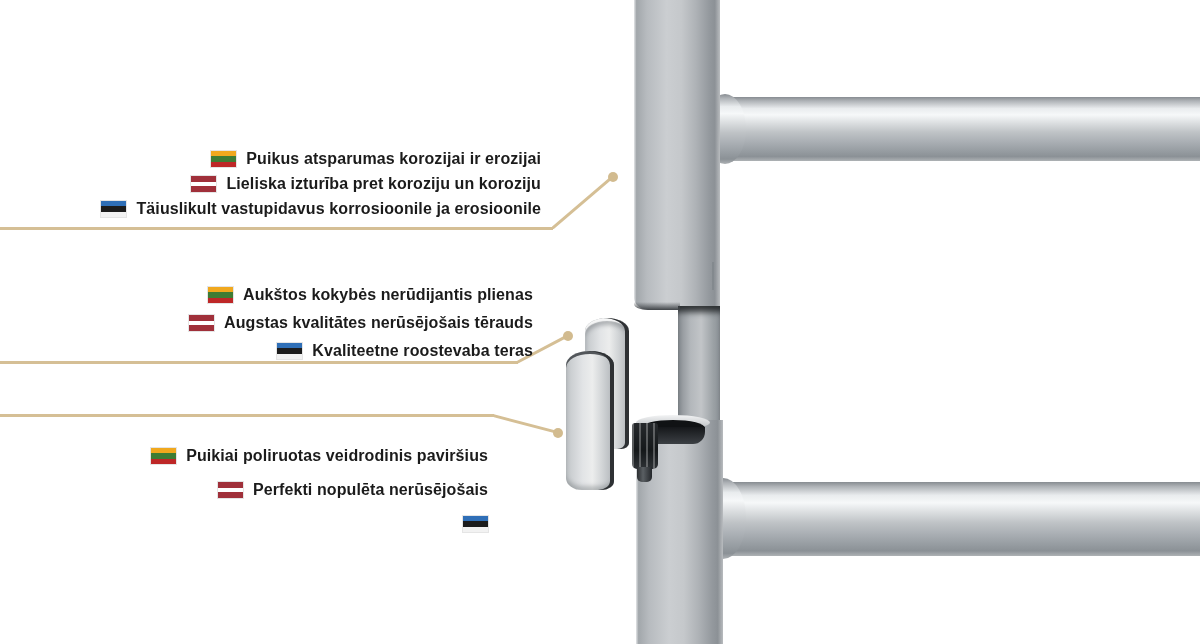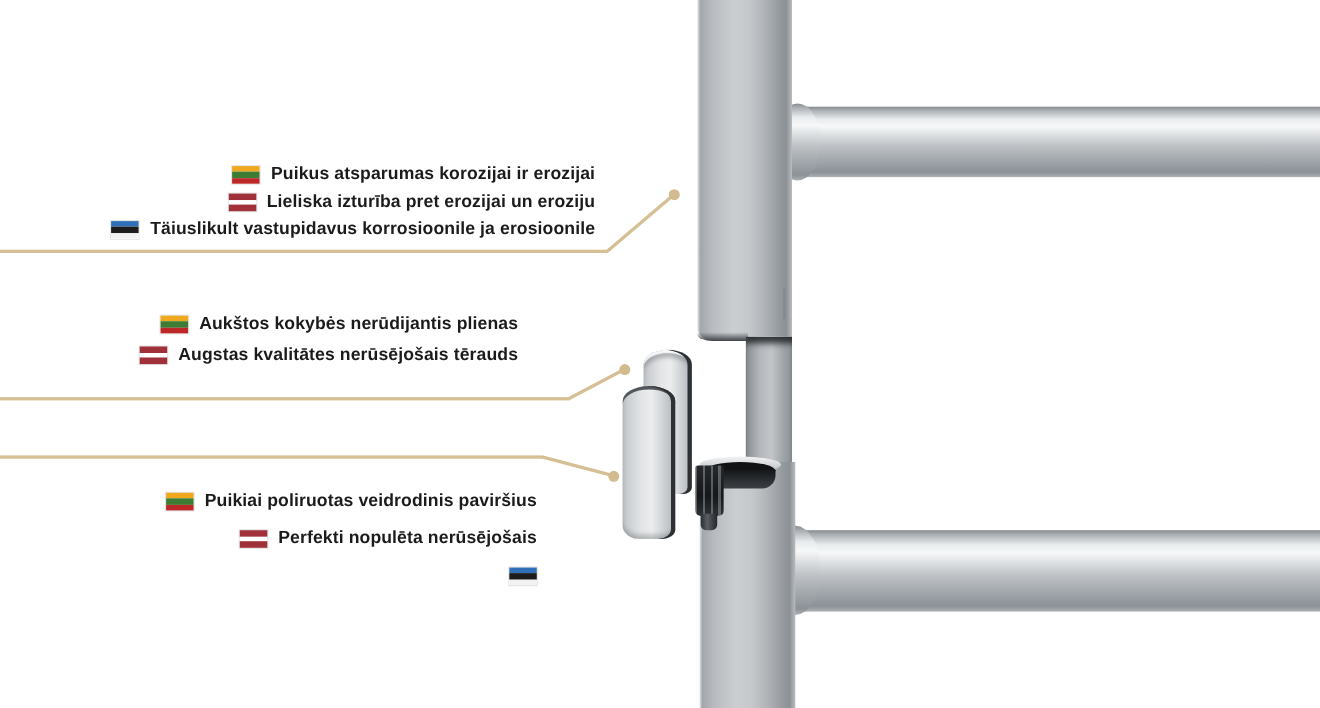--- a/index.html
+++ b/index.html
@@ -72,21 +72,21 @@
   .l2h { left:-4px; top:361px; width:522px; }
   .l2d { left:517px; top:361px; width:58px; transform:rotate(-27.9deg); }
   .l2dot { left:563px; top:331px; }
   .l3h { left:-4px; top:414px; width:498px; }
   .l3d { left:493px; top:414px; width:68px; transform:rotate(14.7deg); }
   .l3dot { left:553px; top:428px; }
 
   
   .anno-group { display:flex; flex-direction:column; align-items:flex-end; z-index:10; }
   .g1 { top:150px; right:659px; gap:7px; }
-  .g2 { top:286px; right:729px; gap:10px; }
+  .g2 { top:286px; right:667px; gap:10px; }
   .g3 { top:447px; right:712px; gap:16px;text-align:right; }
   .anno-row { position:static; display:flex; align-items:center; gap:10px; height:18px; }
   .anno-text { position:static; font-size:16px; font-weight:bold; color:#1b1b1b;
     white-space:nowrap; letter-spacing:0.1px; }
   .flag { position:static; width:25px; height:16px; display:flex; flex-direction:column;
     flex:0 0 auto; box-shadow:0 0 0 1px rgba(0,0,0,0.10); }
   .flag .s { position:static; flex:1; }
   .flag-lt .s1 { background:#F0A81E; } .flag-lt .s2 { background:#3E7C34; } .flag-lt .s3 { background:#BE2727; }
   .flag-lv .s1 { background:#A0303A; } .flag-lv .s2 { background:#FFFFFF; flex:0.55; } .flag-lv .s3 { background:#A0303A; }
   .flag-ee .s1 { background:#2F6FB7; } .flag-ee .s2 { background:#1C1C1C; } .flag-ee .s3 { background:#F2F2F2; }
@@ -133,21 +133,21 @@
           <span class="s s3"></span>
         </span>
       <span class="anno-text">Puikus atsparumas korozijai ir erozijai</span>
     </div>
     <div class="anno-row">
       <span class="flag flag-lv">
           <span class="s s1"></span>
           <span class="s s2"></span>
           <span class="s s3"></span>
         </span>
-      <span class="anno-text">Lieliska izturība pret erozijai un eroziju</span>
+      <span class="anno-text">Lieliska izturība pret koroziju un koroziju</span>
     </div>
     <div class="anno-row">
       <span class="flag flag-ee">
           <span class="s s1"></span>
           <span class="s s2"></span>
           <span class="s s3"></span>
         </span>
       <span class="anno-text">Täiuslikult vastupidavus korrosioonile ja erosioonile</span>
     </div>
   </div>
@@ -162,20 +162,28 @@
       <span class="anno-text">Aukštos kokybės nerūdijantis plienas</span>
     </div>
     <div class="anno-row">
       <span class="flag flag-lv">
           <span class="s s1"></span>
           <span class="s s2"></span>
           <span class="s s3"></span>
         </span>
       <span class="anno-text">Augstas kvalitātes nerūsējošais tērauds</span>
     </div>
+    <div class="anno-row">
+      <span class="flag flag-ee">
+          <span class="s s1"></span>
+          <span class="s s2"></span>
+          <span class="s s3"></span>
+        </span>
+      <span class="anno-text">Kvaliteetne roostevaba teras</span>
+    </div>
   </div>
 
   <div class="anno-group g3">
     <div class="anno-row">
       <span class="flag flag-lt">
           <span class="s s1"></span>
           <span class="s s2"></span>
           <span class="s s3"></span>
         </span>
       <span class="anno-text">Puikiai poliruotas veidrodinis paviršius</span>

